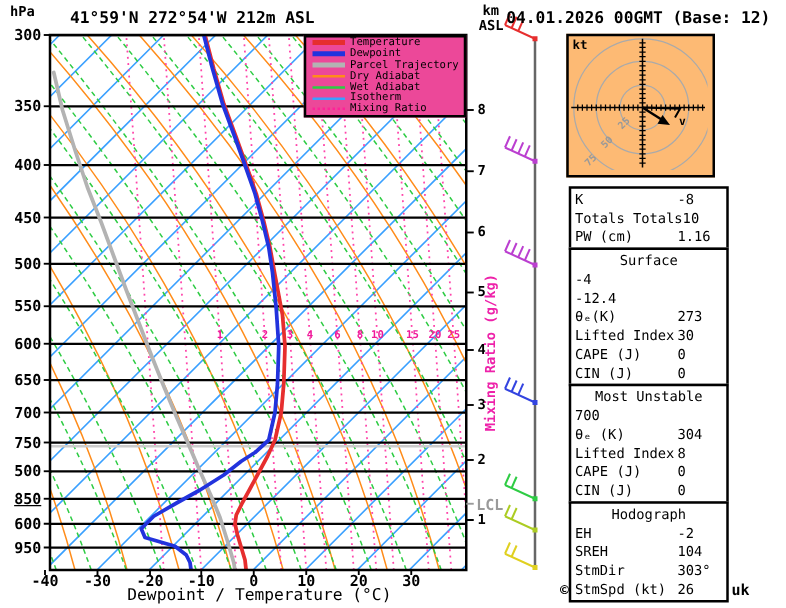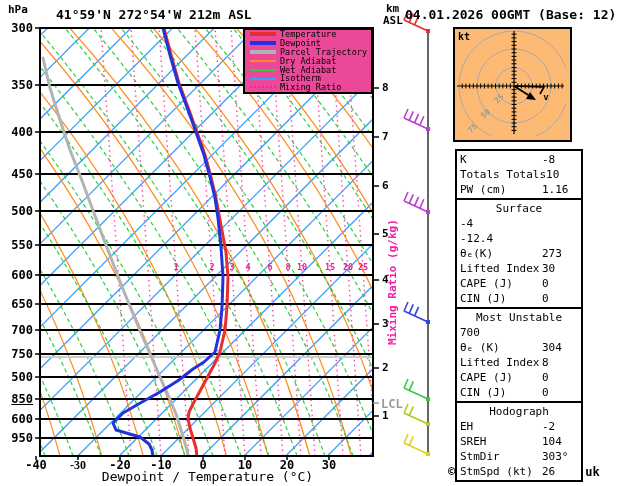--- a/index.html
+++ b/index.html
@@ -428,21 +428,21 @@
       <div class="lbl ptick" style="left: 3px; top: 239px;">550</div>
       <div class="lbl ptick" style="left: 3px; top: 269px;">600</div>
       <div class="lbl ptick" style="left: 3px; top: 298px;">650</div>
       <div class="lbl ptick" style="left: 3px; top: 324px;">700</div>
       <div class="lbl ptick" style="left: 3px; top: 348px;">750</div>
       <div class="lbl ptick" style="left: 3px; top: 371px;">500</div>
       <div class="lbl ptick" style="left: 3px; top: 393px; text-decoration: underline;">850</div>
       <div class="lbl ptick" style="left: 3px; top: 413px;">600</div>
       <div class="lbl ptick" style="left: 3px; top: 432px;">950</div>
       <div class="lbl ttick" style="left: 16px; top: 459px;">-40</div>
-      <div class="lbl ttick" style="left: 58px; top: 459px; font-family: Liberation Serif, serif;">-30</div>
+      <div class="lbl ttick" style="left: 58px; top: 459px;">-30</div>
       <div class="lbl ttick" style="left: 100px; top: 459px;">-20</div>
       <div class="lbl ttick" style="left: 141px; top: 459px;">-10</div>
       <div class="lbl ttick" style="left: 183px; top: 459px;">0</div>
       <div class="lbl ttick" style="left: 225px; top: 459px;">10</div>
       <div class="lbl ttick" style="left: 267px; top: 459px;">20</div>
       <div class="lbl ttick" style="left: 309px; top: 459px;">30</div>
       <div class="lbl ktick" style="left: 382px; top: 82px;">8</div>
       <div class="lbl ktick" style="left: 382px; top: 131px;">7</div>
       <div class="lbl ktick" style="left: 382px; top: 180px;">6</div>
       <div class="lbl ktick" style="left: 382px; top: 228px;">5</div>

